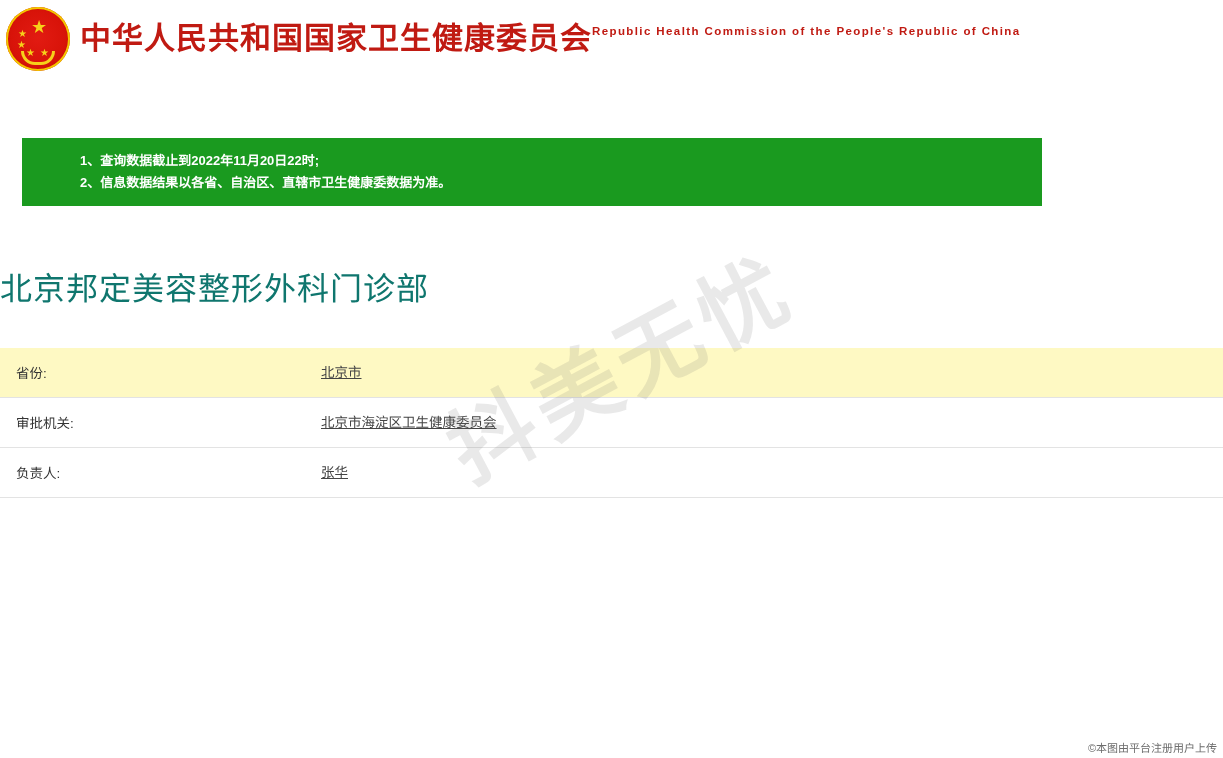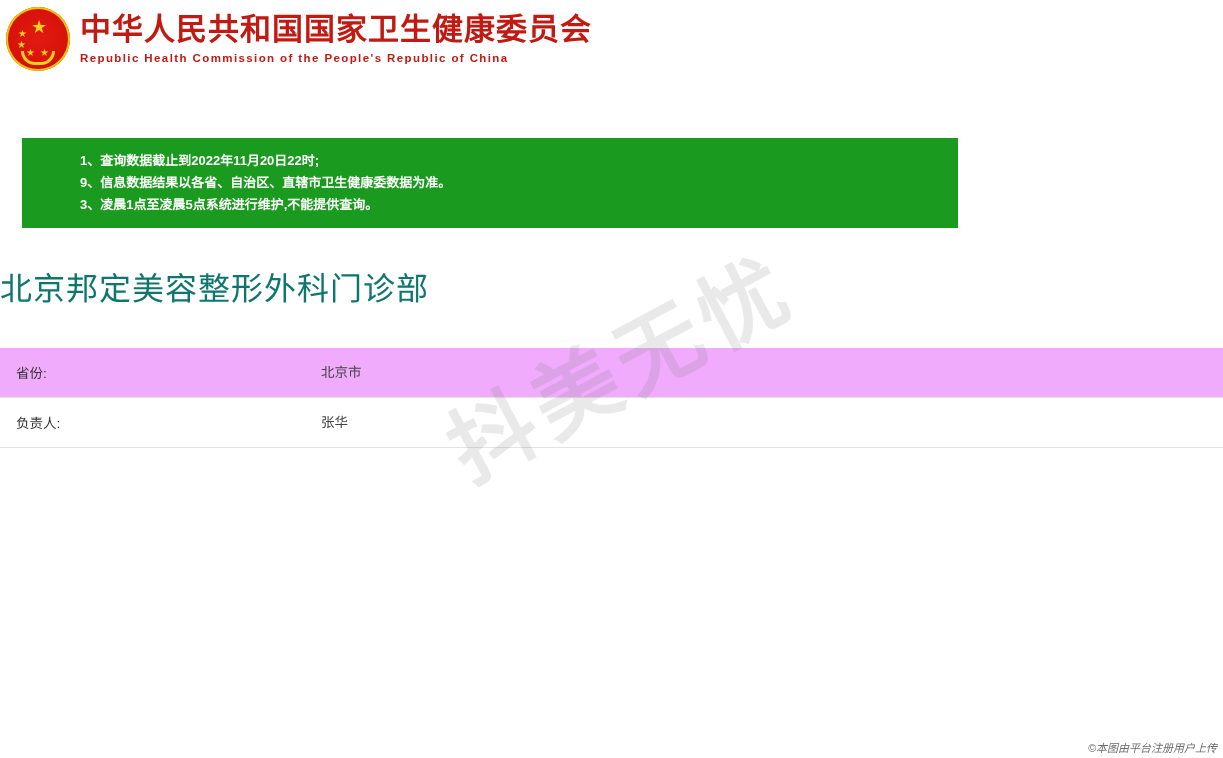--- a/index.html
+++ b/index.html
@@ -53,21 +53,21 @@
     transform: translateX(-50%);
     width: 34px;
     height: 14px;
     border-bottom: 3px solid #f6d11a;
     border-left: 3px solid #f6d11a;
     border-right: 3px solid #f6d11a;
     border-radius: 0 0 16px 16px;
   }
   .header-titles {
     display: flex;
-    flex-direction: column;
+    flex-direction: row;
     justify-content: center;
   }
   .header-cn {
     color: #c01a12;
     font-size: 31px;
     font-weight: bold;
     letter-spacing: 1px;
     line-height: 1.15;
     white-space: nowrap;
   }
@@ -79,21 +79,21 @@
     line-height: 1.3;
     margin-top: 3px;
     white-space: nowrap;
   }
 
   
   .notice {
     position: absolute;
     left: 22px;
     top: 138px;
-    width: 936px;
+    width: 1020px;
     background: #1a9a1f;
     color: #ffffff;
     padding: 12px 0 12px 58px;
     font-size: 13px;
     line-height: 22px;
     font-weight: bold;
   }
   .notice div { white-space: nowrap; }
 
   
@@ -125,22 +125,23 @@
   }
   .info-table td.label {
     width: 305px;
     padding-left: 16px;
     color: #333;
   }
   .info-table td.value {
     padding-left: 16px;
     color: #444;
     line-height: 21px;
-  }
-  .row-alt { background: #f0abfc; }
+    text-decoration: underline;
+  }
+  .row-alt { background: #fef9c3; }
 
   
   .watermark {
     position: absolute;
     left: 430px;
     top: 300px;
     font-size: 86px;
     color: rgba(120,120,120,0.16);
     transform: rotate(-28deg);
     font-weight: bold;
@@ -149,21 +150,20 @@
     user-select: none;
     white-space: nowrap;
   }
   .footer-note {
     position: absolute;
     right: 6px;
     bottom: 3px;
     font-size: 11px;
     color: #6d6d6d;
     white-space: nowrap;
-    font-style: italic;
   }
 </style>
 </head>
 <body>
 
 <div class="header">
   <div class="emblem">
     <span class="star s1">★</span>
     <span class="star s2">★</span>
     <span class="star s3">★</span>
@@ -172,33 +172,36 @@
     <span class="gear"></span>
   </div>
   <div class="header-titles">
     <div class="header-cn">中华人民共和国国家卫生健康委员会</div>
     <div class="header-en">Republic Health Commission of the People's Republic of China</div>
   </div>
 </div>
 
 <div class="notice">
   <div>1、查询数据截止到2022年11月20日22时;</div>
-  <div>9、信息数据结果以各省、自治区、直辖市卫生健康委数据为准。</div>
-  <div>3、凌晨1点至凌晨5点系统进行维护,不能提供查询。</div>
+  <div>2、信息数据结果以各省、自治区、直辖市卫生健康委数据为准。</div>
 </div>
 
 <div class="page-title">北京邦定美容整形外科门诊部</div>
 
 <table class="info-table">
   <tbody>
     <tr class="row-alt">
       <td class="label">省份:</td>
       <td class="value">北京市</td>
     </tr>
     <tr>
+      <td class="label">审批机关:</td>
+      <td class="value">北京市海淀区卫生健康委员会</td>
+    </tr>
+    <tr>
       <td class="label">负责人:</td>
       <td class="value">张华</td>
     </tr>
 
   </tbody>
 </table>
 
 <div class="watermark">抖美无忧</div>
 <div class="footer-note">©本图由平台注册用户上传</div>
 

